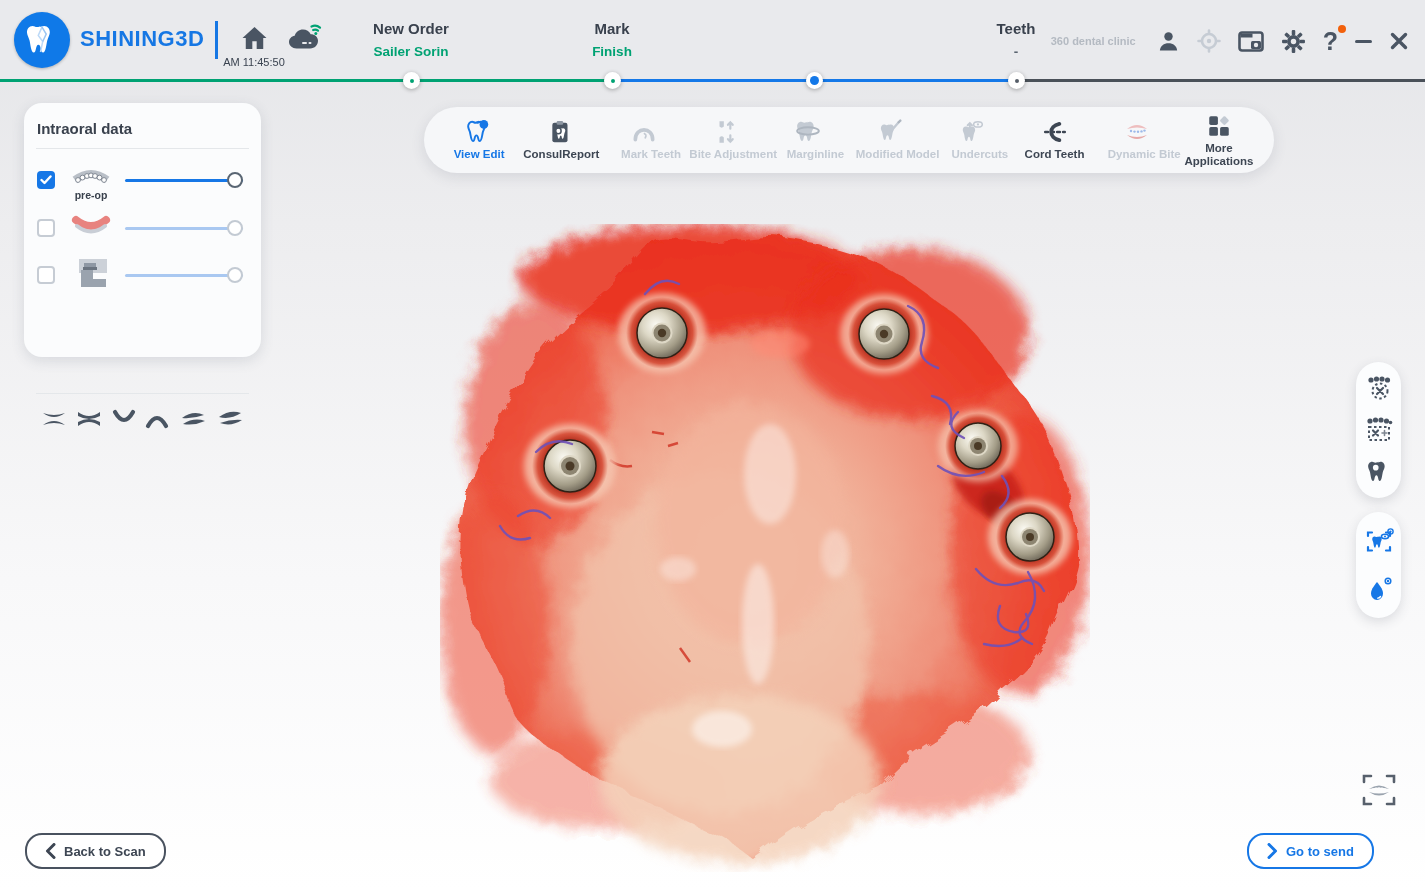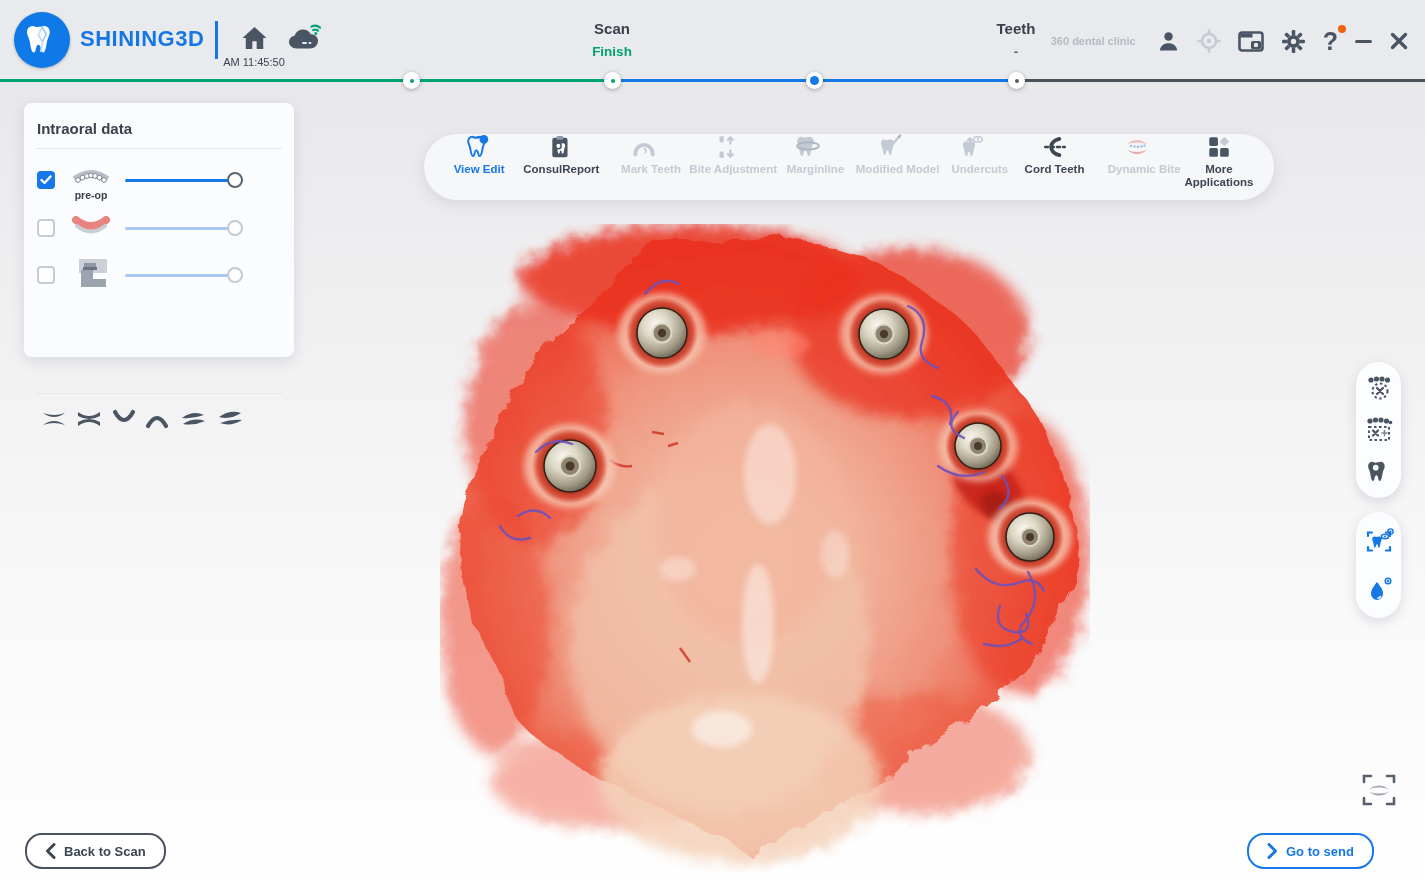--- a/index.html
+++ b/index.html
@@ -43,22 +43,22 @@
   .hdr-icons { position:absolute; right:16px; top:24px; height:34px; display:flex;
                align-items:center; gap:17px; }
   .clinic { font-size:11px; font-weight:bold; color:#b4bac2; margin-right:4px; }
   .hicon { display:flex; align-items:center; justify-content:center; cursor:pointer; }
   .help { position:relative; font-size:25px; font-weight:bold; color:#4a5563; line-height:1; }
   .help-dot { position:absolute; right:-8px; top:-4px; width:8px; height:8px; border-radius:50%;
               background:#f2610c; }
   .minimize { width:17px; height:3px; background:#4a5563; border-radius:2px; }
 
   
-  .panel { position:absolute; left:24px; top:103px; width:270px; height:254px;
-           background:#fbfcfd; border-radius:8px; box-shadow:0 4px 14px rgba(60,70,90,.14); }
+  .panel { position:absolute; left:24px; top:103px; width:237px; height:254px;
+           background:#fbfcfd; border-radius:18px; box-shadow:0 4px 14px rgba(60,70,90,.14); }
   .panel-title { padding:17px 0 0 13px; font-size:15px; font-weight:bold; color:#39414d; }
   .panel-hr { height:1px; background:#e4e7ea; margin:11px 12px 0 12px; }
   .p-row { position:absolute; left:0; width:237px; height:34px; display:flex; align-items:center; }
   .chk { width:18px; height:18px; border-radius:4px; margin-left:13px; flex:none; cursor:pointer;
          display:flex; align-items:center; justify-content:center; }
   .chk-on { background:#1677e6; }
   .chk-off { background:#fff; border:2px solid #c6ccd4; }
   .p-ico { width:44px; margin-left:14px; text-align:center; position:relative; flex:none; }
   .p-label { position:absolute; left:0; right:0; top:21px; font-size:10.5px; font-weight:bold; color:#39414d; text-align:center;}
   .slider { position:relative; width:118px; height:16px; margin-left:12px; cursor:pointer; }
@@ -68,21 +68,21 @@
   .knob { position:absolute; right:0; top:0; width:16px; height:16px; border-radius:50%; background:#fff; cursor:pointer; }
   .knob-on { border:2.5px solid #5a6673; }
   .knob-off { border:2px solid #c3cad3; }
   .view-row { position:absolute; left:0; top:305px; width:237px; display:flex;
               justify-content:space-around; padding:0 12px; }
   .vbtn { cursor:pointer; display:flex; align-items:center; }
 
   
   .toolbar { position:absolute; left:424px; top:107px; width:850px; height:66px;
              background:#f6f7f9; border-radius:33px; box-shadow:0 4px 14px rgba(60,70,90,.13);
-             display:flex; align-items:flex-start; padding:0 14px;margin-top:27px; }
+             display:flex; align-items:center; padding:0 14px; }
   .tb-item { flex:1 1 0; min-width:0; display:flex; flex-direction:column; align-items:center;
              gap:3px; cursor:pointer; }
   .tb-label { font-size:11.5px; font-weight:bold; white-space:nowrap; line-height:1.1; text-align:center;}
   .tb-label.wrap { white-space:normal; width:80px; }
   .tb-active .tb-label { color:#1677e6; }
   .tb-on .tb-label { color:#3d4653; }
   .tb-off .tb-label { color:#c3cad3; cursor:default;padding-left:15px; }
 
   
   .pill { position:absolute; left:1356px; width:45px; background:#fcfdfe; border-radius:23px;
@@ -142,22 +142,26 @@
           <path d="M25.5 6.5a8 8 0 0 1 8.5 1.2"></path>
           <path d="M27.2 10a4.6 4.6 0 0 1 4.8.7"></path>
         </g>
         <circle cx="29.8" cy="13.4" r="1.5" fill="#00a273"></circle>
         <path d="M10.5 28.5c-4.2 0-7.5-2.8-7.5-6.4 0-3.2 2.4-5.8 5.7-6.3.9-3.7 4.3-6.3 8.3-6.3 3.4 0 6.3 1.9 7.7 4.7 4 0 7.3 2.7 7.3 6.6 0 4.3-3.3 7.7-7.8 7.7z" fill="#4a5563"></path>
         <rect x="16" y="22" width="5" height="2" rx="1" fill="#e9eaed"></rect>
         <rect x="22.5" y="22" width="3" height="2" rx="1" fill="#e9eaed"></rect>
       </svg>
     </div>
 
+    <div class="step" style="left:411px">
+      <div class="step-title">New Order</div>
+      <div class="step-status st-done">Sailer Sorin</div>
+    </div>
     <div class="step" style="left:612px">
-      <div class="step-title">Scan</div>
+      <div class="step-title">Mark</div>
       <div class="step-status st-done">Finish</div>
     </div>
     <div class="step" style="left:1016px">
       <div class="step-title">Teeth</div>
       <div class="step-status st-pending">-</div>
     </div>
 
     <div class="hdr-icons">
       <span class="clinic">360 dental clinic</span>
       <span class="hicon">

